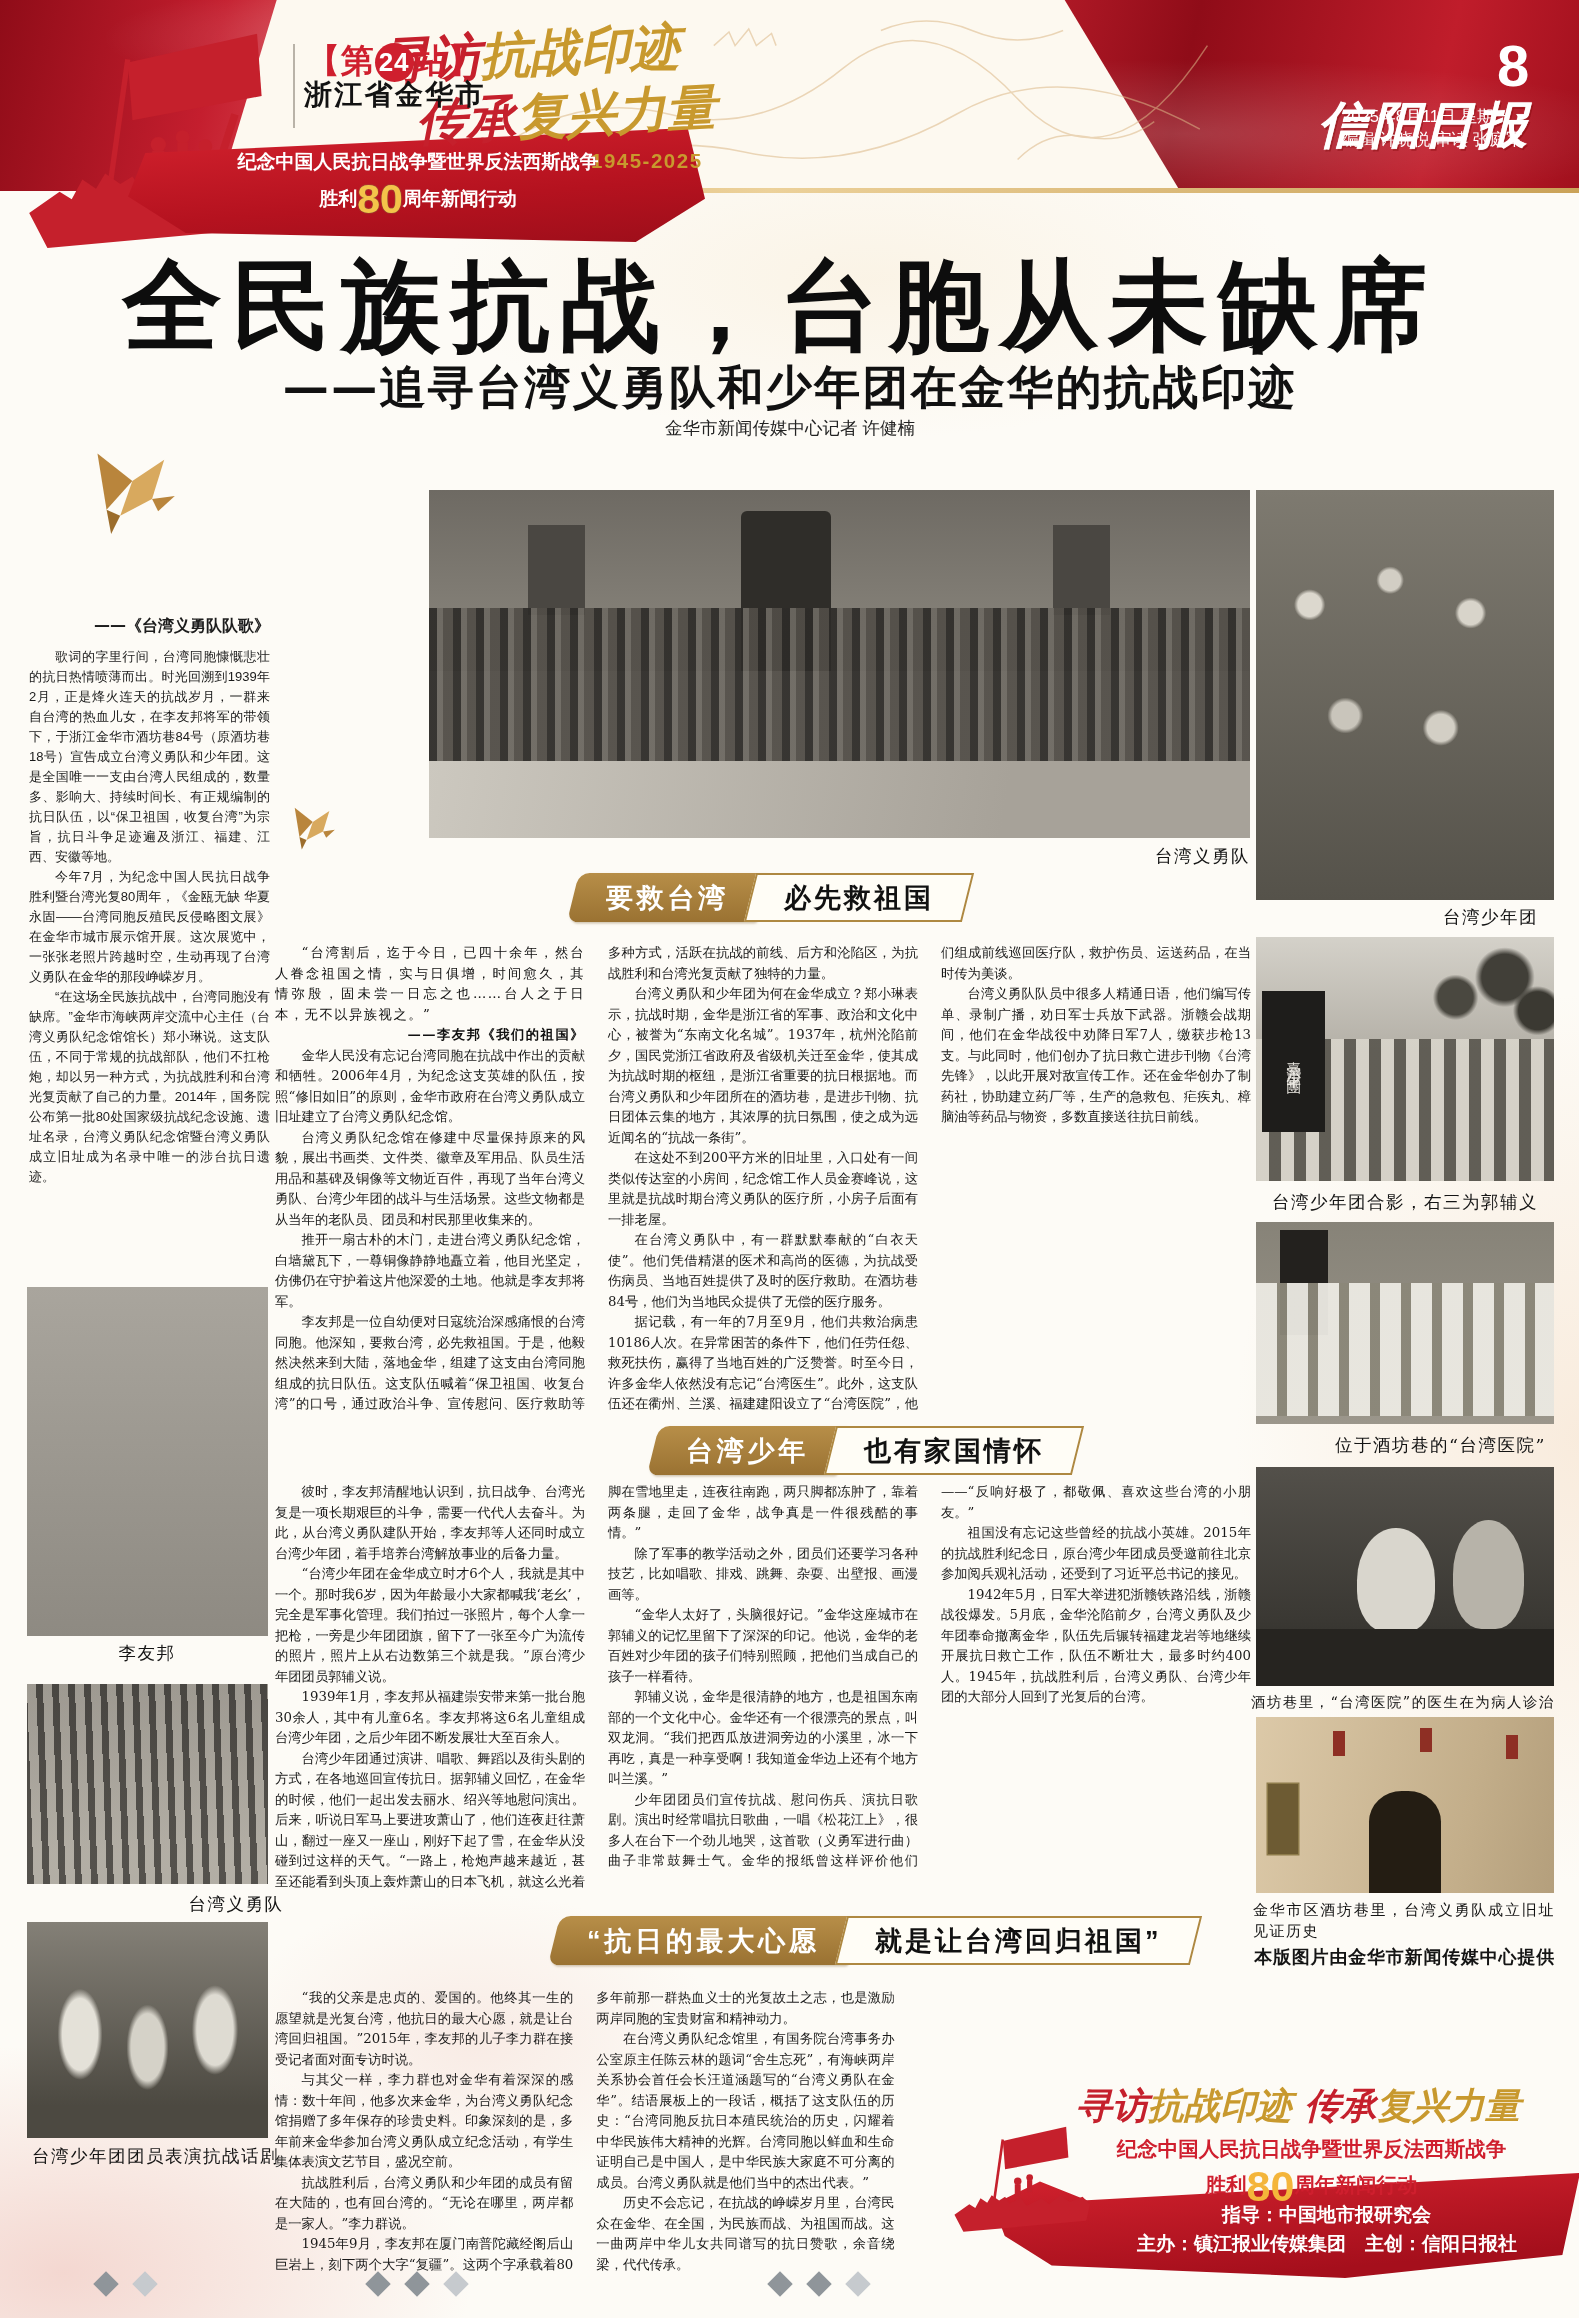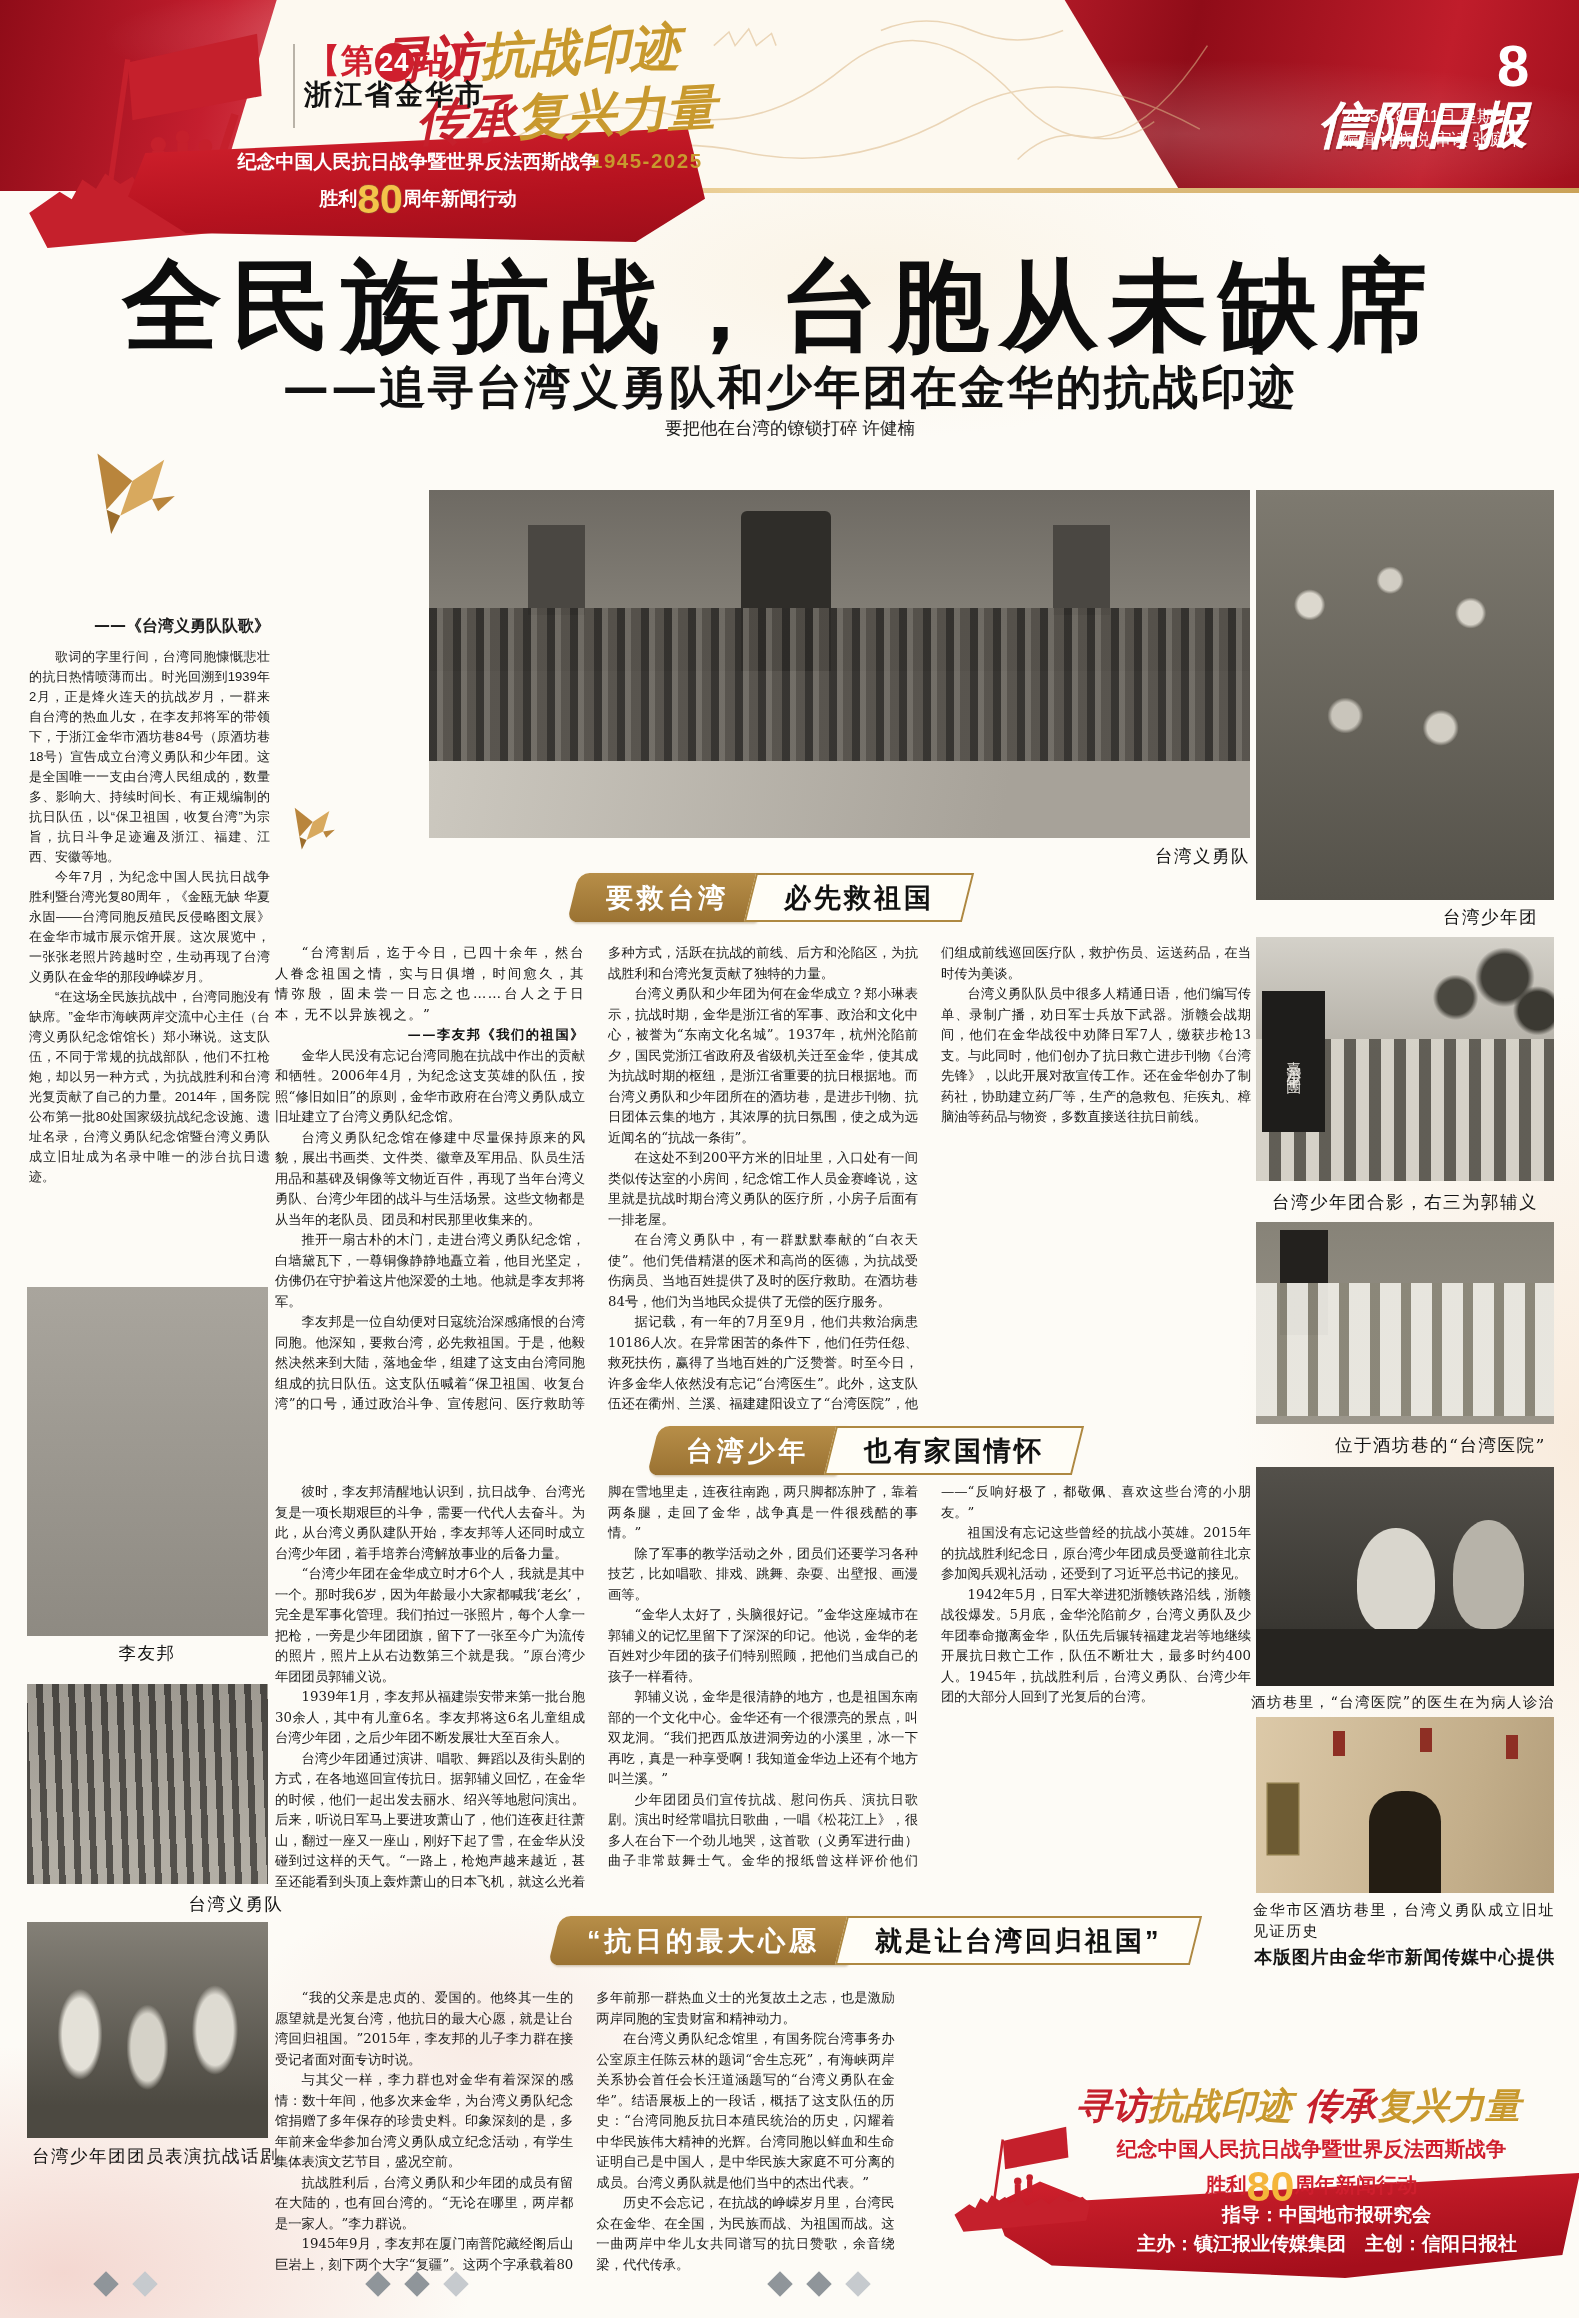--- a/index.html
+++ b/index.html
@@ -216,21 +216,21 @@
   </div>
   <div class="abs" id="station-city">浙江省金华市</div>
 
   <div class="abs" id="paper-logo">信阳日报</div>
   <div class="abs" id="paper-page">8</div>
   <div class="abs" id="paper-date">2025年8月11日  星期一</div>
   <div class="abs" id="paper-editors">编辑 许晓悦  审读 张庭军</div>
 
   <div class="abs" id="title">全民族抗战，台胞从未缺席</div>
   <div class="abs" id="subtitle">——追寻台湾义勇队和少年团在金华的抗战印迹</div>
-  <div class="abs" id="byline">要把他在台湾的镣锁打碎 许健楠</div>
+  <div class="abs" id="byline">金华市新闻传媒中心记者 许健楠</div>
 
   <svg class="abs crane" style="left:67px;top:446px" width="114" height="91" viewBox="0 0 150 120">
     <g>
       <polygon points="40,10 86,46 52,84" fill="#b9853c"></polygon>
       <polygon points="86,46 128,18 112,70 70,92" fill="#d8a95e"></polygon>
       <polygon points="52,84 70,92 58,116" fill="#9c6d2c"></polygon>
       <polygon points="112,70 142,66 120,86" fill="#b9853c"></polygon>
     </g>
   </svg>
   <div class="abs" id="lede-src">——《台湾义勇队队歌》</div>

